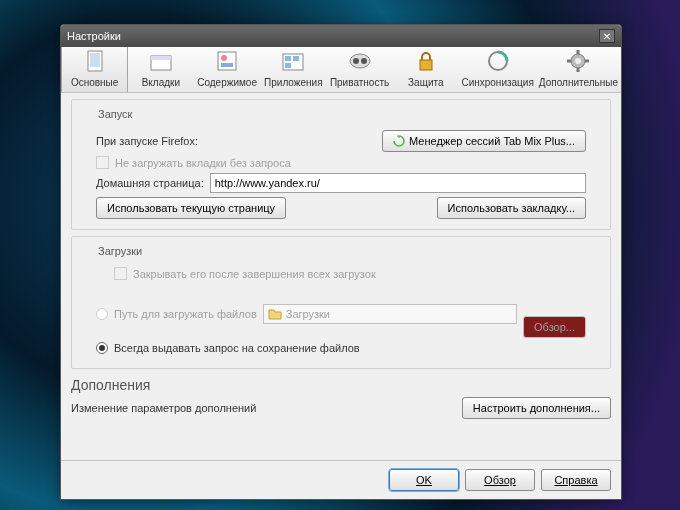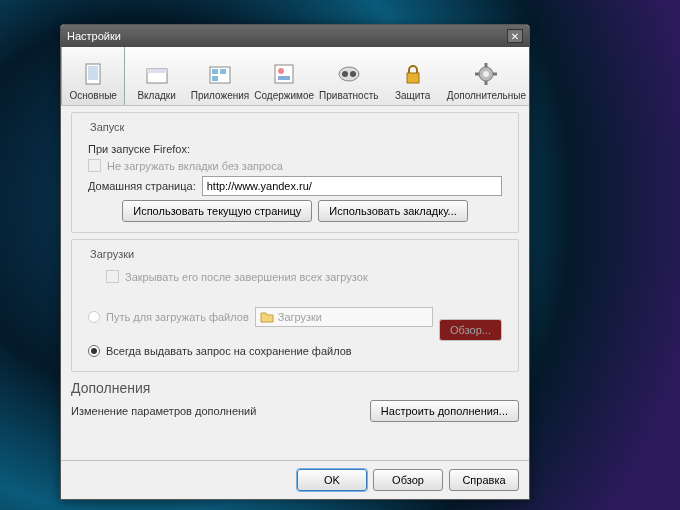--- a/index.html
+++ b/index.html
@@ -1,43 +1,43 @@
 <!DOCTYPE html>
 <html><head>
 <meta charset="utf-8">
 <style>
 * { box-sizing: border-box; margin: 0; padding: 0; font-family: "Segoe UI", Tahoma, sans-serif; font-size: 11px; }
 body { width: 680px; height: 510px; background: radial-gradient(circle at 20% 40%, #0a3a5a 0%, #041a2a 30%, #0a5a7a 50%, #041a2a 70%, #2a1a5a 90%); overflow: hidden; position: relative; }
-.window { position: absolute; left: 60px; top: 24px; width: 470px; height: 476px; background: #f0f0f0; border: 1px solid #555; border-radius: 4px 4px 0 0; box-shadow: 0 2px 12px rgba(0,0,0,0.4); display: flex; flex-direction: column; }
+.window { position: absolute; left: 60px; top: 24px; width: 562px; height: 476px; background: #f0f0f0; border: 1px solid #555; border-radius: 4px 4px 0 0; box-shadow: 0 2px 12px rgba(0,0,0,0.4); display: flex; flex-direction: column; }
 .titlebar { height: 22px; background: linear-gradient(#6a6a6a, #4a4a4a); color: #fff; display: flex; align-items: center; padding: 0 6px; border-radius: 3px 3px 0 0; }
 .titlebar .title { flex: 1; font-size: 11px; }
 .close-btn { width: 16px; height: 14px; background: #777; border: 1px solid #333; color: #fff; display: flex; align-items: center; justify-content: center; font-size: 10px; cursor: pointer; }
 .toolbar { display: flex; background: linear-gradient(#fdfdfd, #e8e8e8); border-bottom: 1px solid #c0c0c0; }
-.tool-item { flex: 1; display: flex; flex-direction: column; align-items: center; padding: 13px 2px 4px; cursor: pointer; border-right: 1px solid transparent; }
+.tool-item { flex: 1; display: flex; flex-direction: column; align-items: center; padding: 0 2px 4px; cursor: pointer; border-right: 1px solid transparent; }
 .tool-item.active { background: linear-gradient(#fafafa,#e0e0e0); border: 1px solid #9aa; border-top: none; border-bottom: none; }
 .tool-icon { width: 28px; height: 28px; margin-bottom: 2px; display: flex; align-items: center; justify-content: center; }
 .tool-label { font-size: 10px; color: #333; white-space: nowrap; }
 .content { flex: 1; padding: 6px 10px; display: flex; flex-direction: column; gap: 6px; overflow: hidden; }
-.fieldset { border: 1px solid #d0d0d0; border-radius: 2px; padding: 8px 16px 10px; background: #f0f0f0; }
+.fieldset { border: 1px solid #d0d0d0; border-radius: 2px; padding: 8px 24px 10px; background: #f0f0f0; }
 .fieldset-title { font-size: 11px; color: #555; margin: -14px 0 6px -2px; background: #f0f0f0; display: inline-block; padding: 0 4px; }
 .row { display: flex; align-items: center; gap: 6px; margin: 4px 0; }
 .label { font-size: 11px; color: #333; }
 .label.disabled, .disabled { color: #a0a0a0; }
 .checkbox { width: 13px; height: 13px; border: 1px solid #888; background: #fff; flex-shrink: 0; }
 .checkbox.disabled { border-color: #ccc; background: #f0f0f0; }
 .radio { width: 12px; height: 12px; border: 1px solid #666; border-radius: 50%; background: #fff; flex-shrink: 0; display: flex; align-items: center; justify-content: center; }
 .radio.checked::after { content: ""; width: 6px; height: 6px; background: #333; border-radius: 50%; }
 .radio.disabled { border-color: #ccc; }
 .text-input { flex: 1; height: 20px; border: 1px solid #a0a0a0; background: #fff; padding: 0 4px; font-size: 11px; }
 .btn { height: 22px; padding: 0 10px; background: linear-gradient(#fdfdfd,#e0e0e0); border: 1px solid #888; border-radius: 3px; font-size: 11px; cursor: pointer; display: inline-flex; align-items: center; gap: 4px; }
 .btn.disabled { color: #a0a0a0; border-color: #c0c0c0; background: #7f1d1d; cursor: default; margin-top: 26px; }
-.btn-row { display: flex; gap: 6px; justify-content: center; margin-top: 4px; }
+.btn-row { display: flex; gap: 6px; justify-content: space-between; margin-top: 4px; }
 .folder-display { flex: 1; height: 20px; border: 1px solid #c0c0c0; background: #f8f8f8; padding: 0 4px; display: flex; align-items: center; gap: 4px; color: #a0a0a0; }
 .footer { border-top: 1px solid #c0c0c0; padding: 8px 10px; display: flex; justify-content: flex-end; gap: 6px; background: #f0f0f0; }
-.footer .btn { min-width: 70px; justify-content: center; }
+.footer .btn { min-width: 70px; justify-content: center; text-decoration: underline; }
 .footer .btn.primary { border: 1px solid #3a7abf; outline: 1px solid #7ab0e0; }
 .section-plain { padding: 2px 0; }
 .section-plain .sec-title { font-size: 14px; color: #555; margin-bottom: 2px; }
 svg { display: block; }
 </style>
 </head>
 <body>
 
 <div class="window">
   <div class="titlebar">
@@ -60,56 +60,65 @@
           <svg width="26" height="26">
             <rect x="3" y="8" width="20" height="14" fill="#fff" stroke="#888"></rect>
             <rect x="3" y="8" width="20" height="4" fill="#dde"></rect>
           </svg>
         </div>
       <span class="tool-label">Вкладки</span>
     </div>
     <div class="tool-item">
       <div class="tool-icon">
           <svg width="26" height="26">
+            <rect x="4" y="4" width="18" height="18" fill="#fff" stroke="#888"></rect>
+            <circle cx="10" cy="10" r="3" fill="#e88"></circle>
+            <rect x="7" y="15" width="12" height="4" fill="#8ad"></rect>
+          </svg>
+        </div>
+      <span class="tool-label">Содержимое</span>
+    </div>
+    <div class="tool-item">
+      <div class="tool-icon">
+          <svg width="26" height="26">
             <rect x="3" y="6" width="20" height="16" fill="#fff" stroke="#888"></rect>
             <rect x="5" y="8" width="6" height="5" fill="#8bd"></rect>
             <rect x="13" y="8" width="6" height="5" fill="#8bd"></rect>
             <rect x="5" y="15" width="6" height="5" fill="#8bd"></rect>
           </svg>
         </div>
       <span class="tool-label">Приложения</span>
     </div>
     <div class="tool-item">
       <div class="tool-icon">
           <svg width="26" height="26">
-            <rect x="4" y="4" width="18" height="18" fill="#fff" stroke="#888"></rect>
-            <circle cx="10" cy="10" r="3" fill="#e88"></circle>
-            <rect x="7" y="15" width="12" height="4" fill="#8ad"></rect>
-          </svg>
-        </div>
-      <span class="tool-label">Содержимое</span>
-    </div>
-    <div class="tool-item">
-      <div class="tool-icon">
-          <svg width="26" height="26">
             <ellipse cx="13" cy="13" rx="10" ry="7" fill="#ddd" stroke="#888"></ellipse>
             <circle cx="9" cy="13" r="3" fill="#555"></circle>
             <circle cx="17" cy="13" r="3" fill="#555"></circle>
           </svg>
         </div>
       <span class="tool-label">Приватность</span>
     </div>
     <div class="tool-item">
       <div class="tool-icon">
           <svg width="26" height="26">
             <rect x="7" y="12" width="12" height="10" fill="#e8b030" stroke="#a07010"></rect>
             <path d="M9 12 v-3 a4 4 0 0 1 8 0 v3" fill="none" stroke="#a07010" stroke-width="2"></path>
           </svg>
         </div>
       <span class="tool-label">Защита</span>
+    </div>
+    <div class="tool-item">
+      <div class="tool-icon">
+          <svg width="26" height="26">
+            <circle cx="13" cy="13" r="9" fill="none" stroke="#888" stroke-width="2"></circle>
+            <path d="M13 4 a9 9 0 0 1 9 9" stroke="#5a9" stroke-width="3" fill="none"></path>
+          </svg>
+        </div>
+      <span class="tool-label">Синхронизация</span>
     </div>
     <div class="tool-item">
       <div class="tool-icon">
           <svg width="26" height="26">
             <circle cx="13" cy="13" r="7" fill="#bbb" stroke="#777"></circle>
             <circle cx="13" cy="13" r="3" fill="#eee"></circle>
             <g stroke="#777" stroke-width="3">
               <line x1="13" y1="2" x2="13" y2="6"></line>
               <line x1="13" y1="20" x2="13" y2="24"></line>
               <line x1="2" y1="13" x2="6" y2="13"></line>
@@ -121,20 +130,29 @@
     </div>
   </div>
 
   <div class="content">
 
     <div class="fieldset">
       <div class="fieldset-title">Запуск</div>
       <div class="row">
         <span class="label">При запуске Firefox:</span>
         <div style="flex:1"></div>
+        <button class="btn">
+          <span>
+              <svg width="12" height="12">
+                <path d="M6 1 a5 5 0 1 1 -5 5" fill="none" stroke="#5a5" stroke-width="1.5"></path>
+                <path d="M4 1 l2 0 l0 2" fill="none" stroke="#5a5"></path>
+              </svg>
+            </span>
+          <span>Менеджер сессий Tab Mix Plus...</span>
+        </button>
       </div>
       <div class="row">
         <div class="checkbox disabled"></div>
         <span class="label disabled">Не загружать вкладки без запроса</span>
       </div>
       <div class="row">
         <span class="label">Домашняя страница:</span>
         <input class="text-input" value="http://www.yandex.ru/" style="">
       </div>
       <div class="btn-row">

